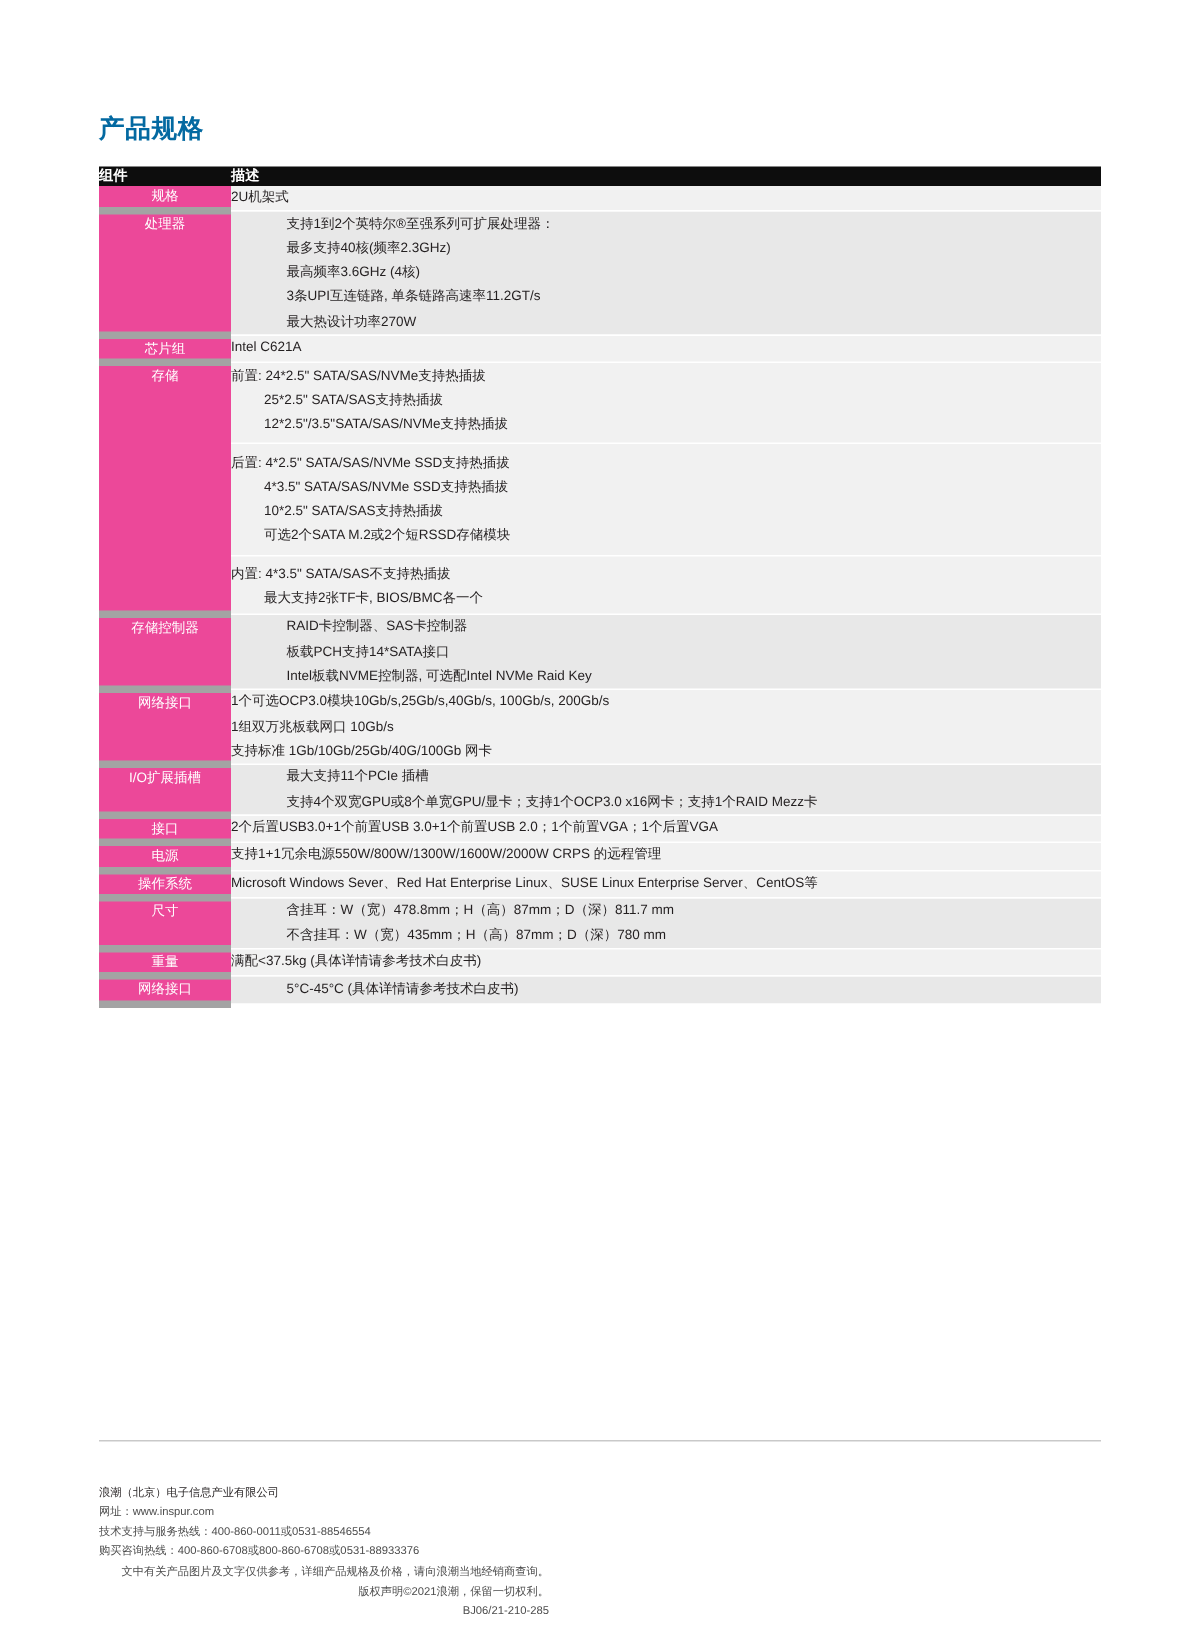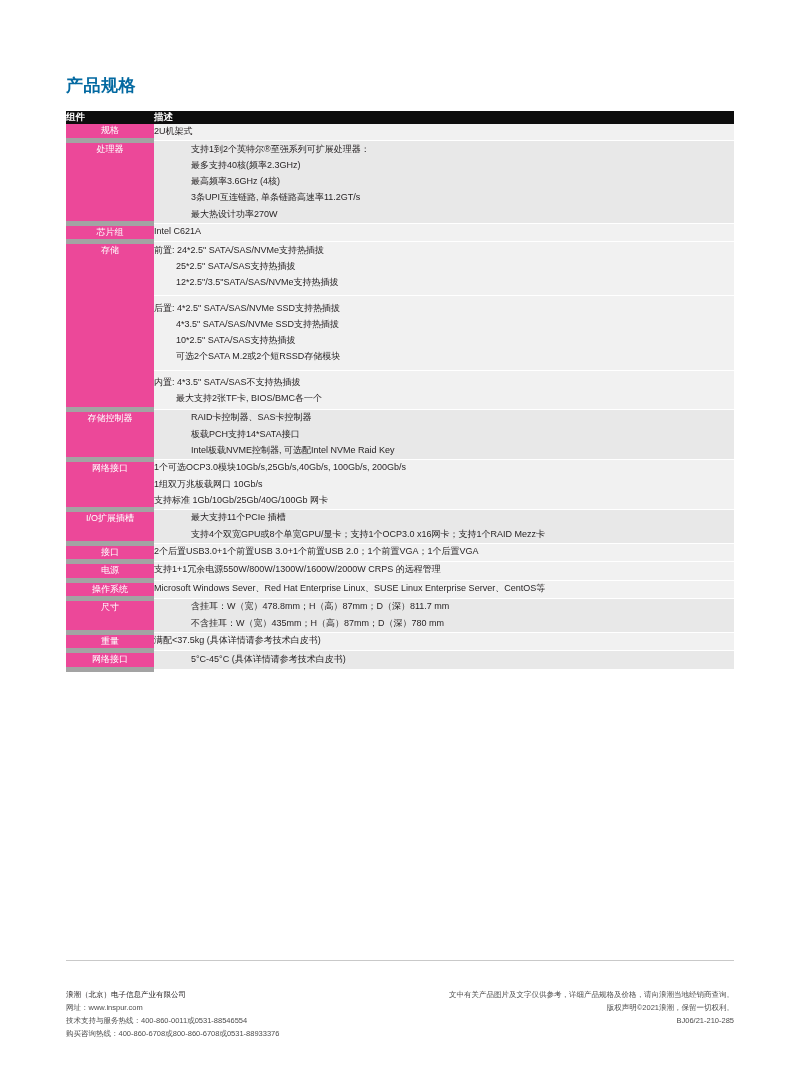--- a/index.html
+++ b/index.html
@@ -103,20 +103,21 @@
     left: 66px;
     top: 988px;
     width: 668px;
     font-size: 7.5px;
     color: #4d4d4d;
     line-height: 1.75;
   }
   .footer-cols {
     display: flex;
     justify-content: space-between;
+    flex-direction: column;
   }
   .footer-left { width: 330px; }
   .footer-right { width: 300px; text-align: right; }
   .footer-left .co {
     color: #231f20;
   }
 </style>
 </head>
 <body>
 

